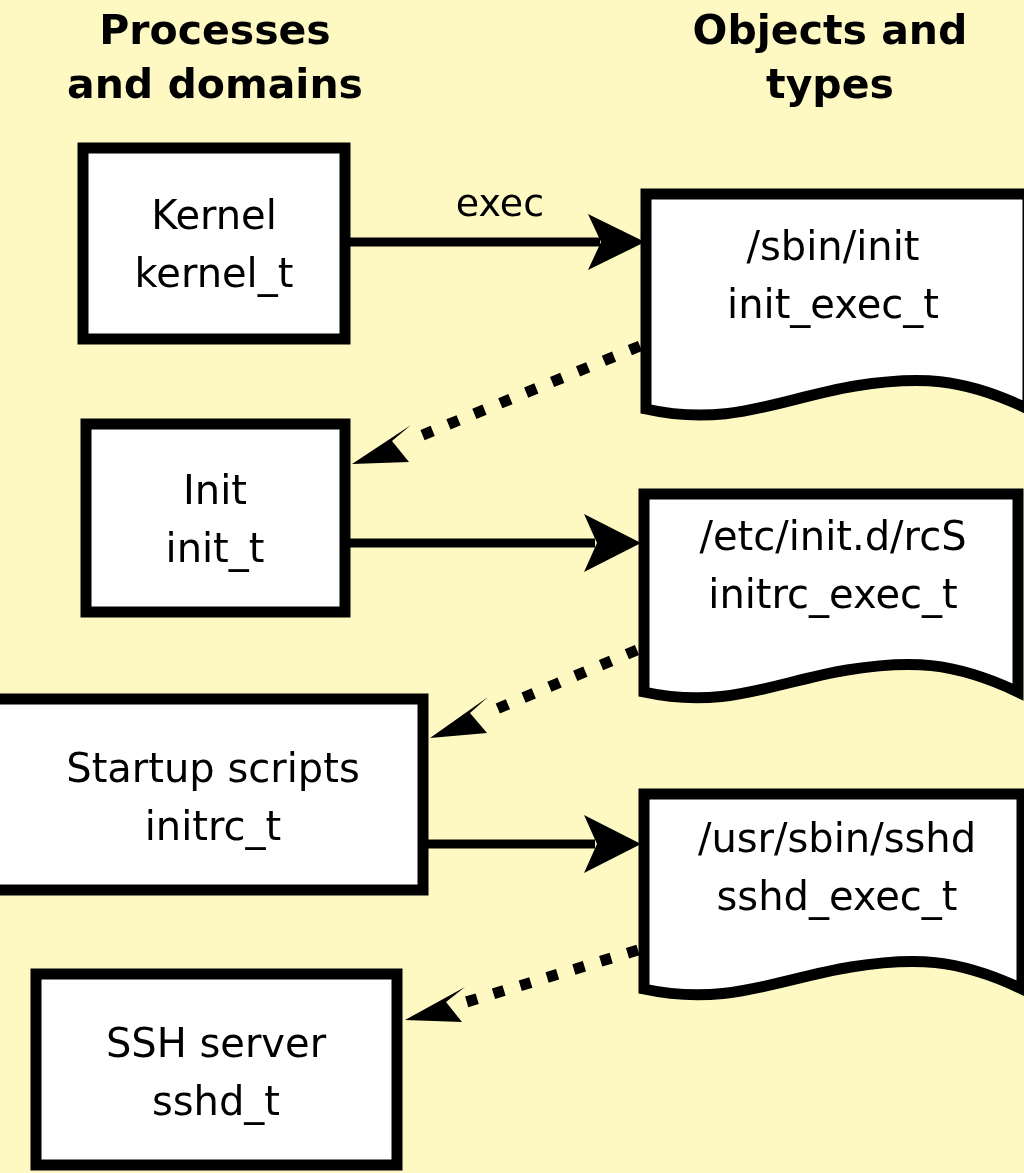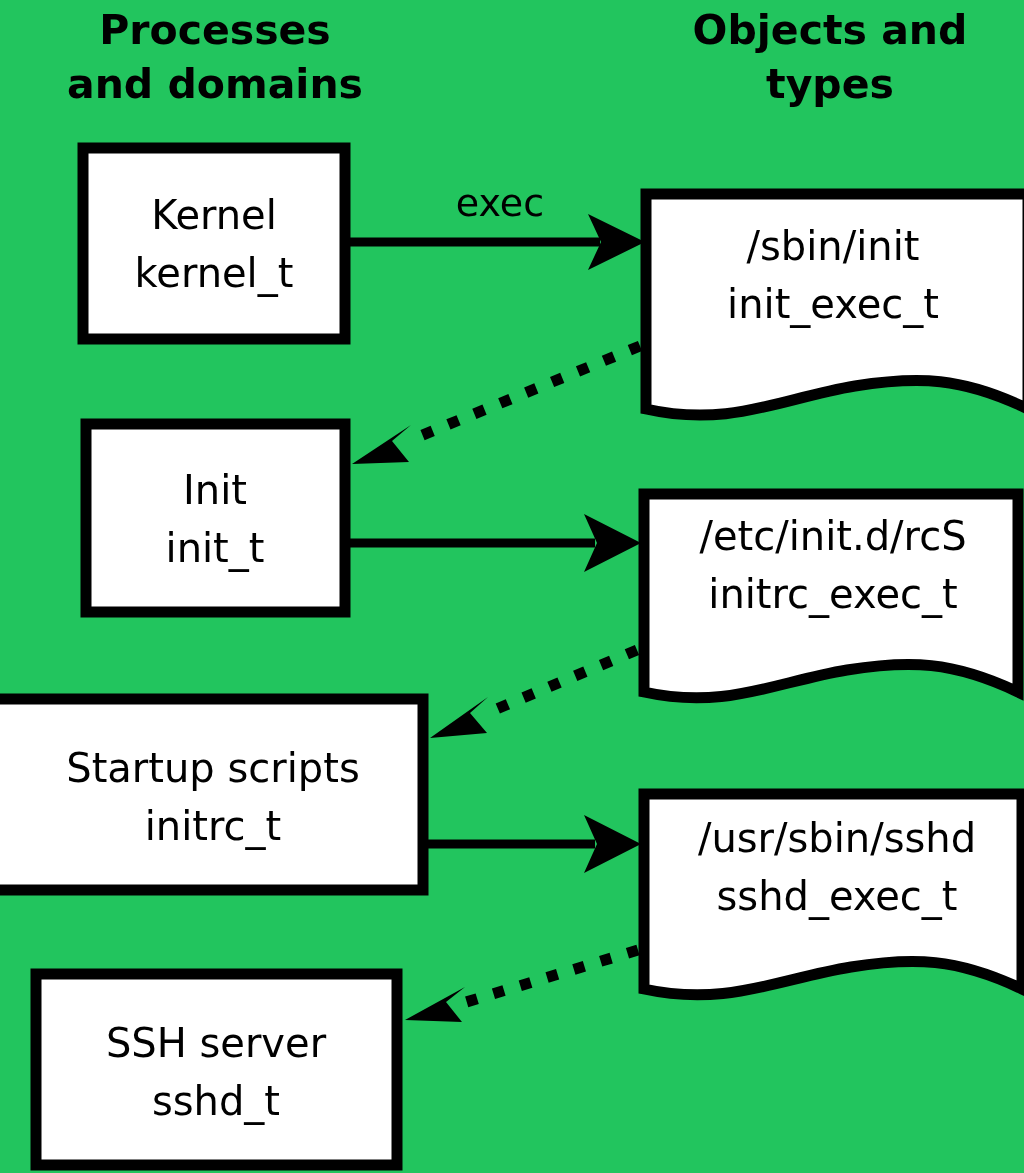--- a/index.html
+++ b/index.html
@@ -7,21 +7,21 @@
     padding: 0;
     background: #ffffff;
   }
   body {
     font-family: "DejaVu Sans", sans-serif;
   }
   #diagram-root {
     position: relative;
     width: 1024px;
     height: 1173px;
-    background: #22c55e;
+    background: #fef9c3;
     overflow: hidden;
   }
   svg#diagram-svg {
     display: block;
     width: 1024px;
     height: 1173px;
   }
   .col-header {
     font-family: "DejaVu Sans", sans-serif;
     font-weight: bold;

